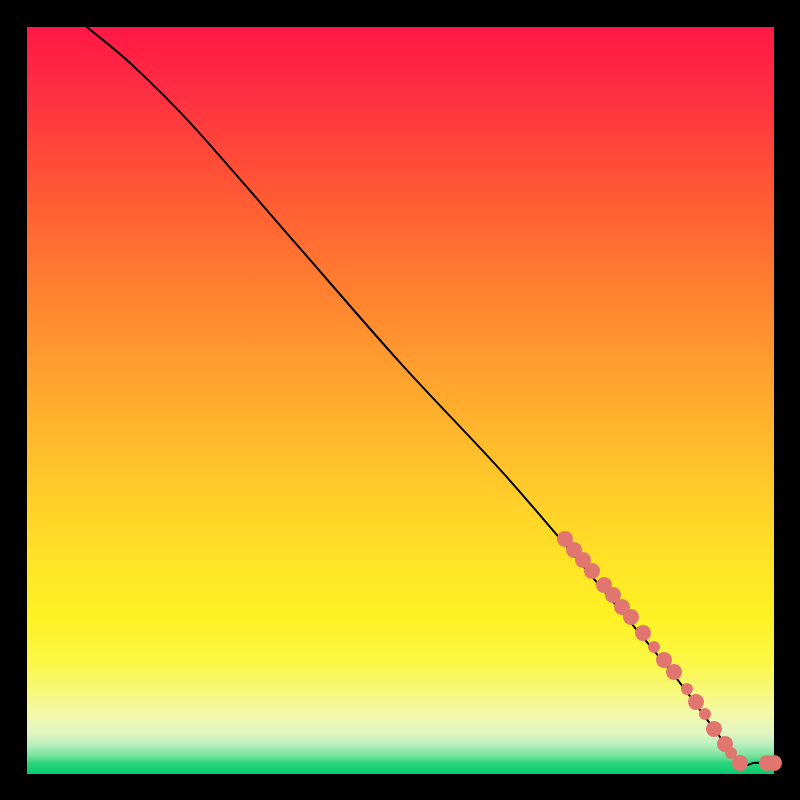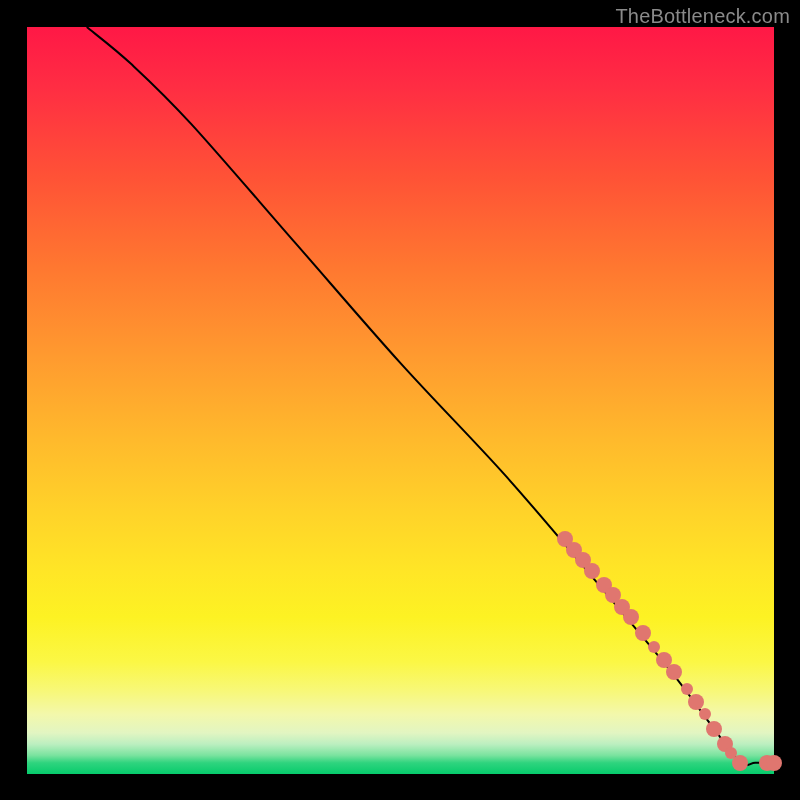--- a/index.html
+++ b/index.html
@@ -66,21 +66,20 @@
     background: #e0766f;
     border-radius: 50%;
     z-index: 3;
     transform: translate(-50%, -50%);
   }
 </style>
 </head>
 <body>
 
 <div class="stage">
-  <div class="watermark">TheBottleneck.com</div>
   <div class="plot-area">
     <svg class="curve" viewBox="0 0 747 747" preserveAspectRatio="none">
       <path id="curve-path" d="M 59.76,0 C 67.23,6.225000000000004 87.15,21.16500000000002 104.58000000000001,37.35000000000002 C 122.01000000000002,53.535000000000025 136.95,67.23000000000002 164.34,97.11000000000001 C 191.73000000000002,126.99000000000001 234.06,176.79 268.92,216.63 C 303.78000000000003,256.46999999999997 338.64,297.55499999999995 373.5,336.15 C 408.36,374.745 445.71,412.09499999999997 478.08,448.2 C 510.45,484.305 540.33,520.41 567.72,552.78 C 595.11,585.15 622.5,617.52 642.42,642.42 C 662.3399999999999,667.3199999999999 675.4125,686.6175 687.24,702.18 C 699.0675,717.7425 706.5375,730.1925 713.385,735.795 C 720.2325,741.3974999999999 722.7225,735.795 728.3249999999999,735.795 C 733.9274999999999,735.795 743.8875,735.795 747,735.795" stroke="#000000" stroke-width="2" fill="none"></path>
     </svg>
     <div id="dots-layer">
         <div class="dot" style="left: 537.84px; top: 511.695px; width: 16px; height: 16px; background: rgb(224, 118, 111);"></div>
         <div class="dot" style="left: 546.804px; top: 522.9px; width: 16px; height: 16px; background: rgb(224, 118, 111);"></div>
         <div class="dot" style="left: 555.768px; top: 533.358px; width: 16px; height: 16px; background: rgb(224, 118, 111);"></div>
         <div class="dot" style="left: 564.732px; top: 543.816px; width: 16px; height: 16px; background: rgb(224, 118, 111);"></div>
         <div class="dot" style="left: 576.684px; top: 558.009px; width: 16px; height: 16px; background: rgb(224, 118, 111);"></div>

